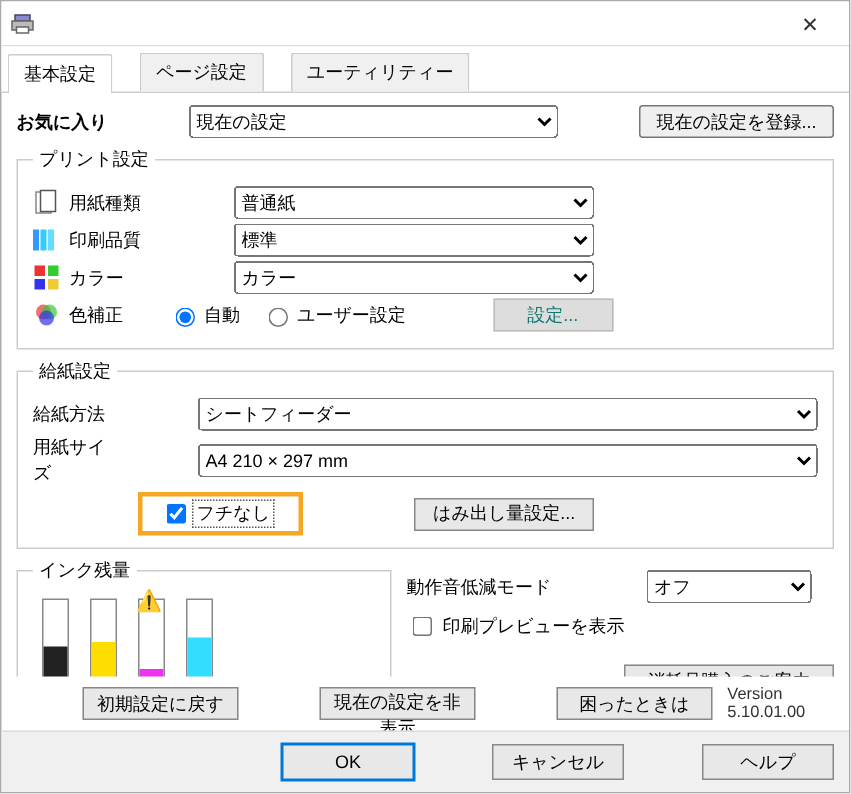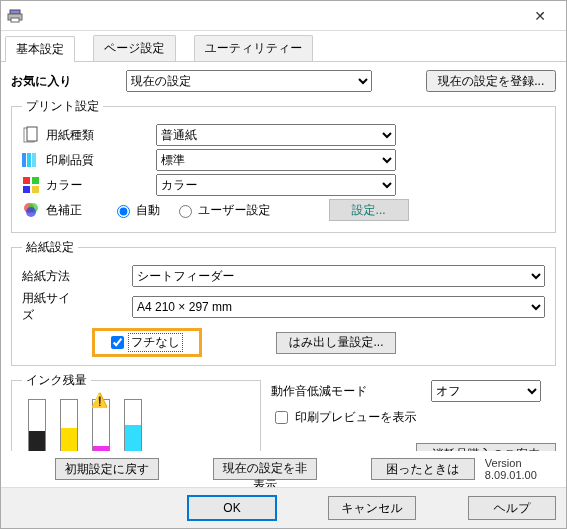--- a/index.html
+++ b/index.html
@@ -204,21 +204,21 @@
         <button class="supply-btn">消耗品購入のご案内</button>
       </div>
     </div>
 
   </div>
 
   <div class="footer-a">
     <button>初期設定に戻す</button>
     <button>現在の設定を非表示</button>
     <button>困ったときは</button>
-    <span class="ver">Version 8.09.01.00</span>
+    <span class="ver">Version 5.10.01.00</span>
   </div>
 
   <div class="footer-b">
     <button class="ok">OK</button>
     <button>キャンセル</button>
     <button>ヘルプ</button>
   </div>
 </div>
 
 </body></html>

